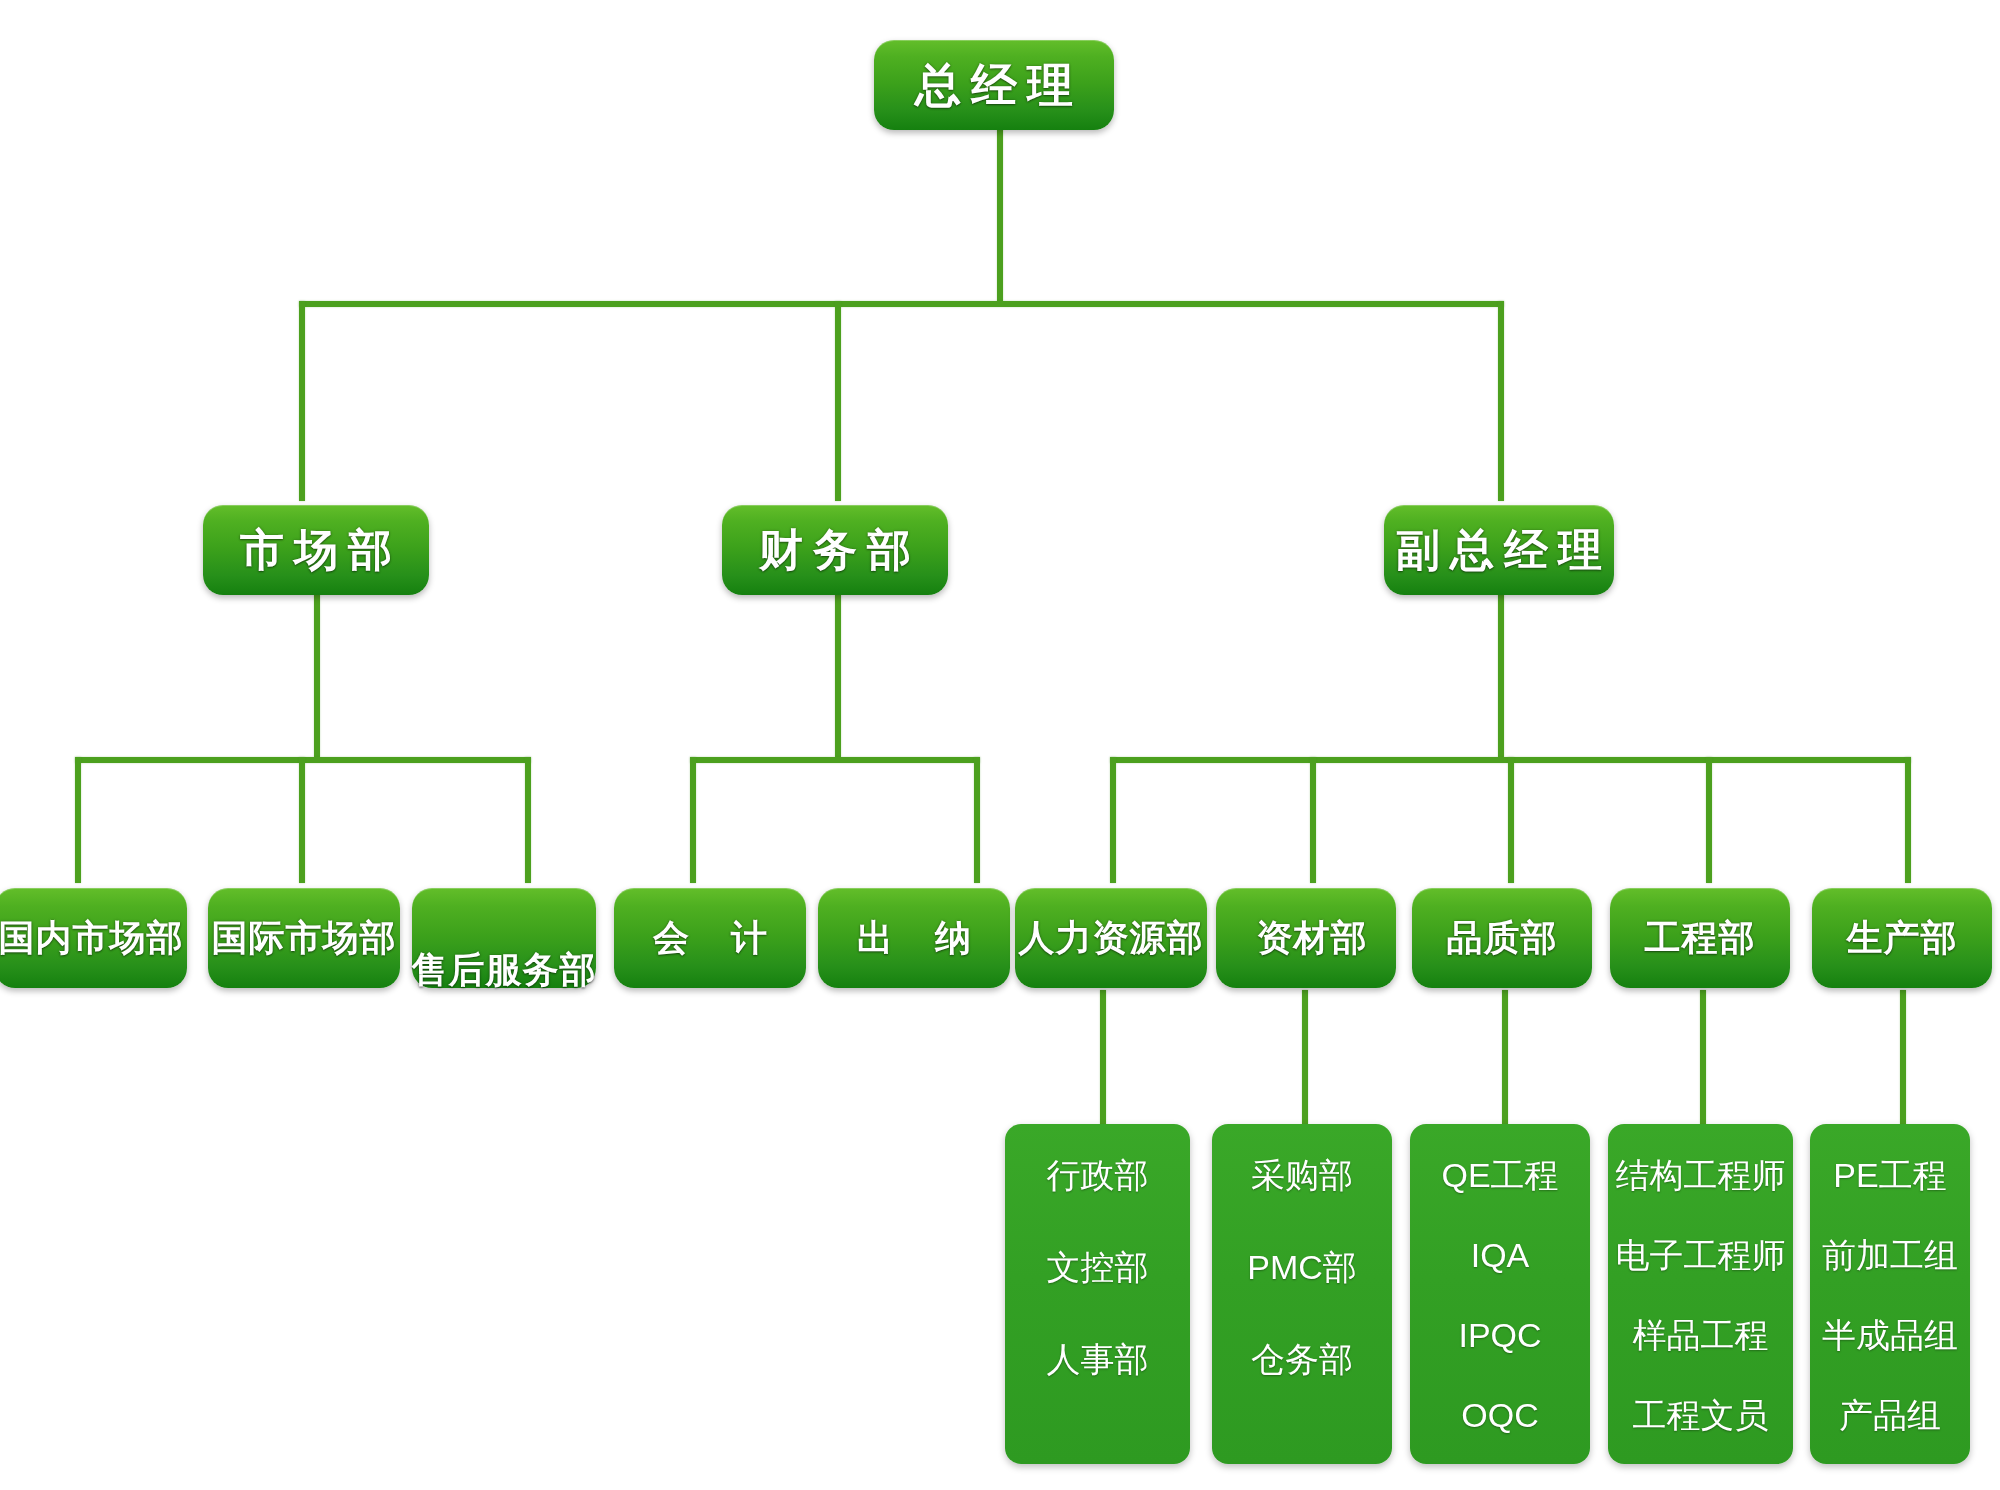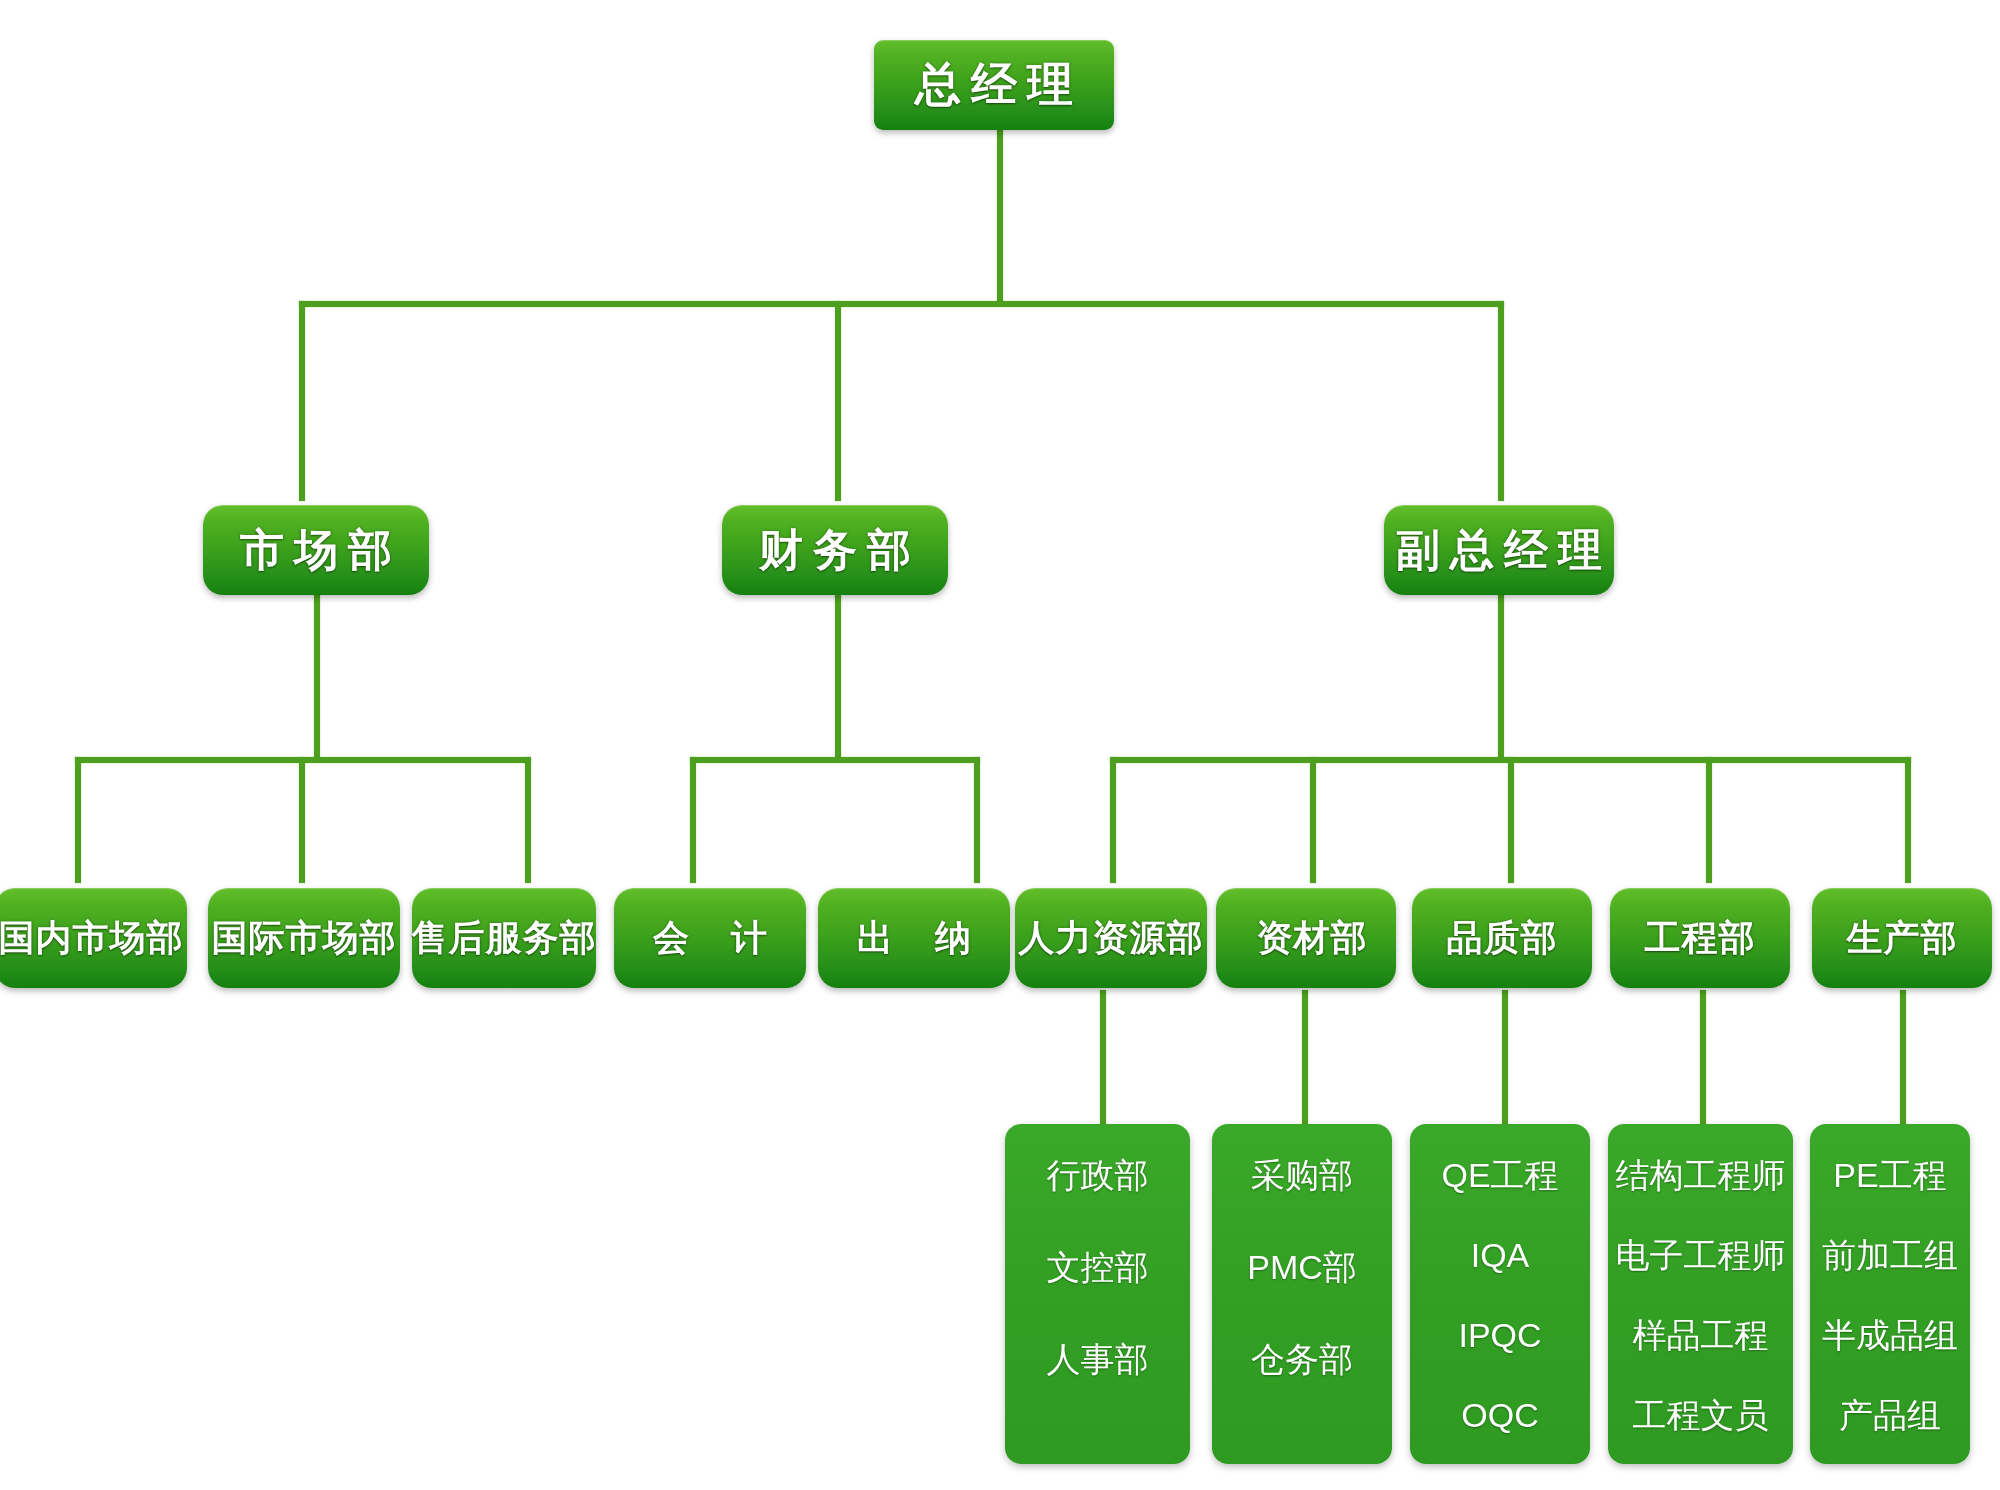--- a/index.html
+++ b/index.html
@@ -43,21 +43,21 @@
   .node .label {
     color: #ffffff;
     font-weight: bold;
     text-align: center;
     white-space: nowrap;
     text-shadow: 0 1px 2px rgba(0,0,0,0.45), 0 0 3px rgba(0,0,0,0.25);
     line-height: 1;
   }
 
   
-  .lvl1 { border-radius: 9px; font-family: Liberation Serif, serif; }
+  .lvl1 { border-radius: 20px; }
   .lvl1 .label { font-size: 46px; letter-spacing: 10px; text-indent: 10px; }
   .lvl2 .label { font-size: 44px; letter-spacing: 10px; text-indent: 10px; }
   .lvl3 .label { font-size: 36px; letter-spacing: 1px; }
   .lvl3.spaced .label { letter-spacing: 16px; text-indent: 16px; }
 
   
   .colbox {
     position: absolute;
     border-radius: 16px;
     background: linear-gradient(to bottom, #3AA828 0%, #33A024 45%, #2E9A21 100%);
@@ -130,21 +130,21 @@
   <div class="node lvl2" style="left:1384px; top:505px; width:230px; height:90px;">
     <span class="label">副总经理</span>
   </div>
 
   <div class="node lvl3" style="left:-5px; top:888px; width:192px; height:100px;">
     <span class="label">国内市场部</span>
   </div>
   <div class="node lvl3" style="left:208px; top:888px; width:192px; height:100px;">
     <span class="label">国际市场部</span>
   </div>
-  <div class="node lvl3" style="left:412px; top:888px; width:184px; height:100px;">
+  <div class="node lvl3" style="left:412px; top:888px; width:184px; height:100px;align-items:flex-end;">
     <span class="label">售后服务部</span>
   </div>
 
   <div class="node lvl3 spaced" style="left:614px; top:888px; width:192px; height:100px;">
     <span class="label">会 计</span>
   </div>
   <div class="node lvl3 spaced" style="left:818px; top:888px; width:192px; height:100px;">
     <span class="label">出 纳</span>
   </div>
 

